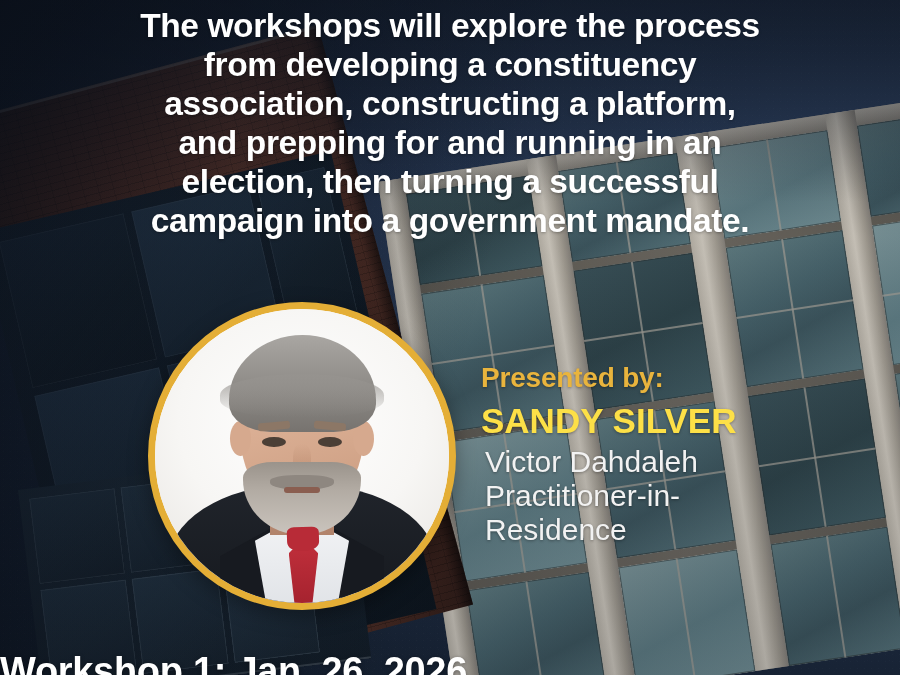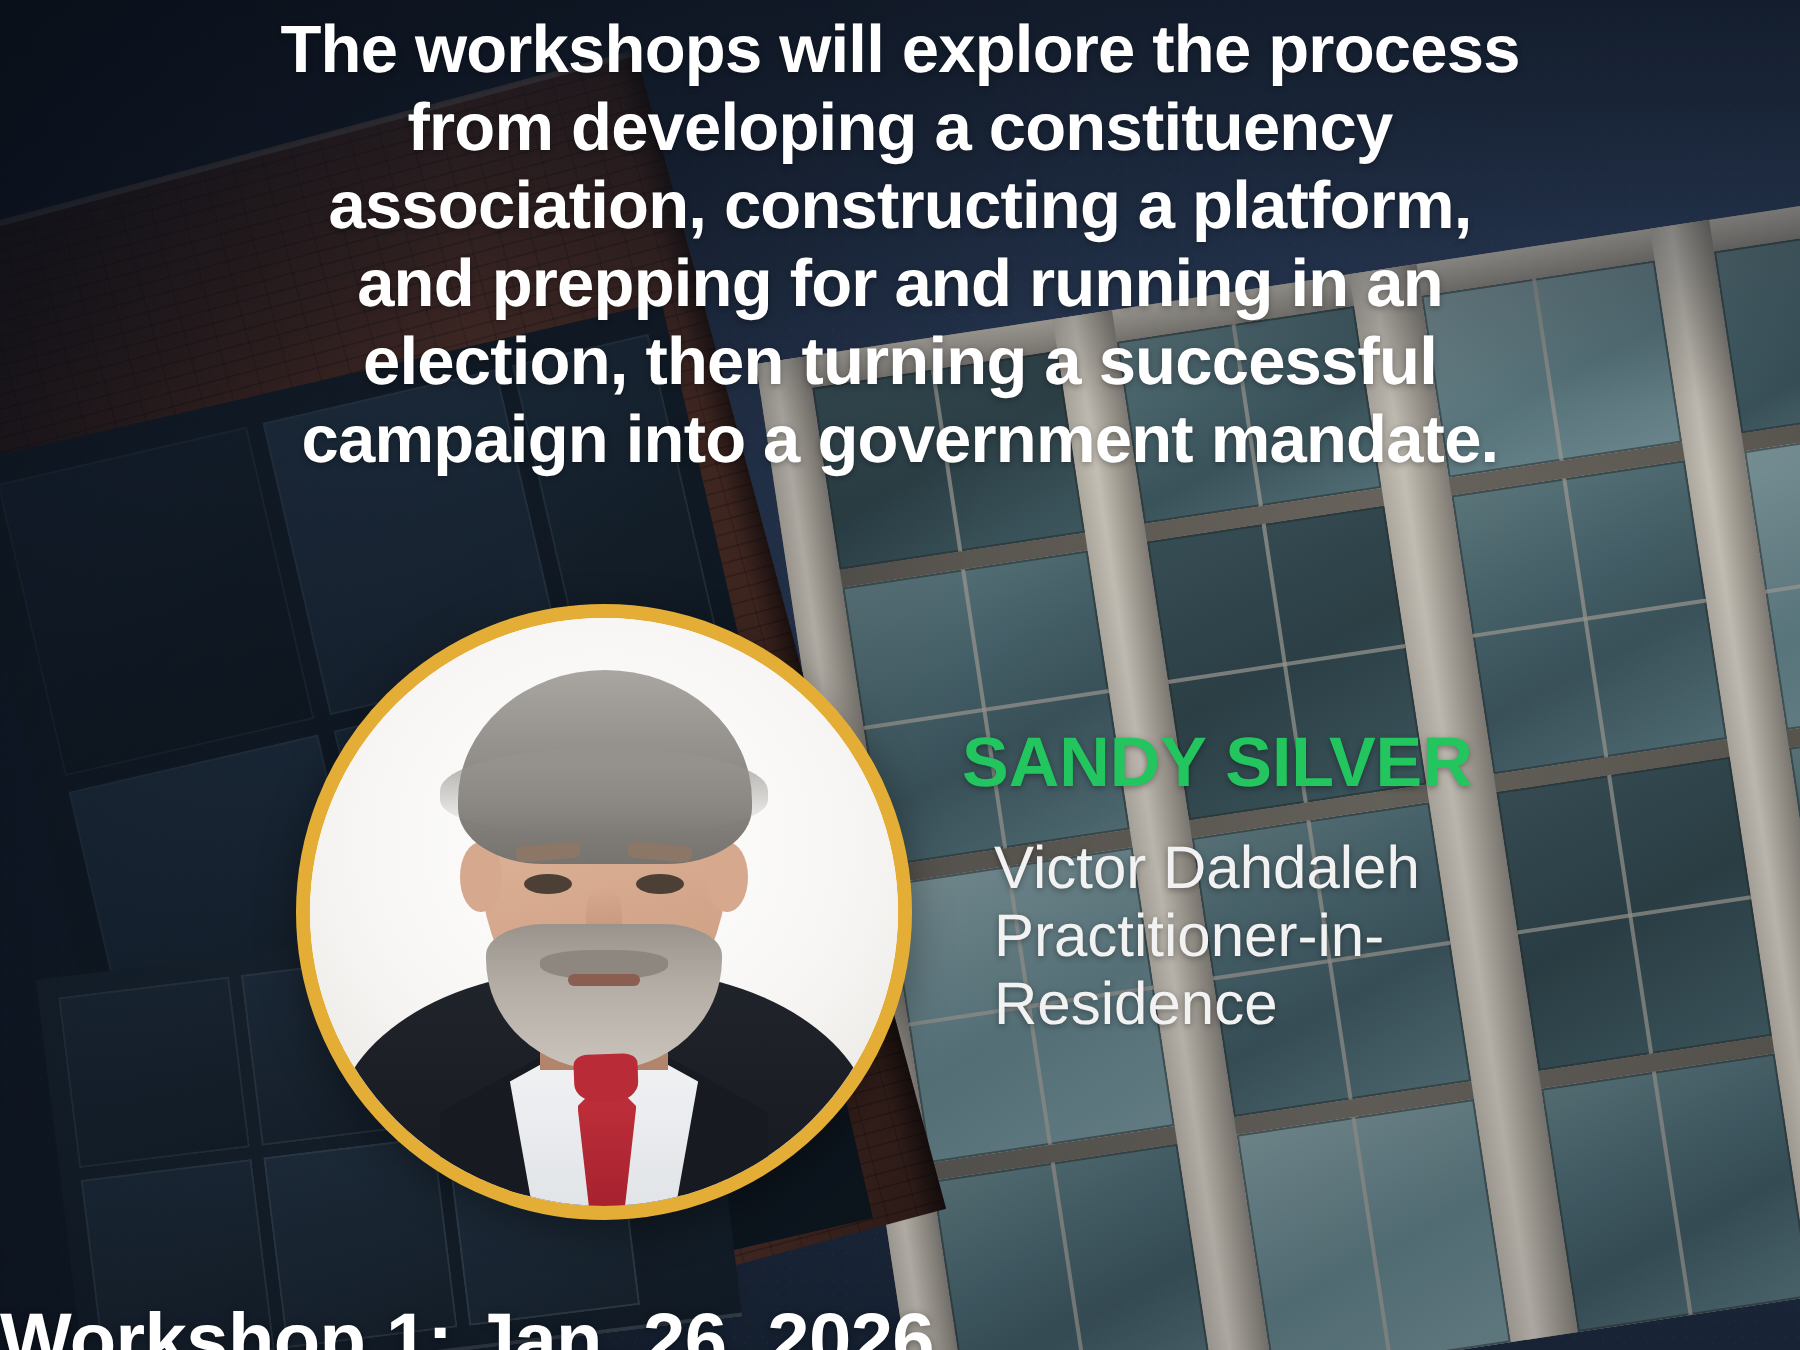--- a/index.html
+++ b/index.html
@@ -218,27 +218,27 @@
   
   .presenter{
     position:absolute;left:481px;top:361px;width:400px;
   }
   .pres-label{
     color:#e9b43d;font-weight:700;font-size:28px;line-height:34px;
     letter-spacing:-0.2px;margin:0 0 5px 0;
     text-shadow:0 1px 3px rgba(0,0,0,.35);
   }
   .pres-name{
-    color:#22c55e;font-weight:700;font-size:35px;line-height:41px;
+    color:#fde047;font-weight:700;font-size:35px;line-height:41px;
     letter-spacing:0px;margin:0 0 1px 0;
     text-shadow:0 1px 3px rgba(0,0,0,.35);
   }
   .pres-role{
     color:#f2f2f2;font-weight:400;font-size:30px;line-height:34px;
-    letter-spacing:0px;margin:16px;white-space:pre-line;
+    letter-spacing:0px;margin:4px;white-space:pre-line;
     text-shadow:0 1px 3px rgba(0,0,0,.35);
   }
 
   
   .footer{
     position:absolute;left:0;top:648px;width:900px;text-align:left;
     color:#ffffff;font-weight:700;font-size:38px;line-height:46px;
     letter-spacing:-0.3px;
     text-shadow:0 1px 4px rgba(0,0,0,.40);
     overflow:hidden;height:27px;
@@ -377,20 +377,21 @@
       <div class="p-eyeR"></div>
       <div class="p-nose"></div>
       <div class="p-beard"></div>
       <div class="p-mous"></div>
       <div class="p-mouth"></div>
       <div class="p-tieknot"></div>
     </div>
   </div>
 
   <div class="presenter">
+    <div class="pres-label">Presented by:</div>
     <div class="pres-name">SANDY SILVER</div>
     <div class="pres-role">Victor Dahdaleh
 Practitioner-in-
 Residence</div>
   </div>
 
   <div class="footer">Workshop 1: Jan. 26, 2026</div>
 
 </div>
 

